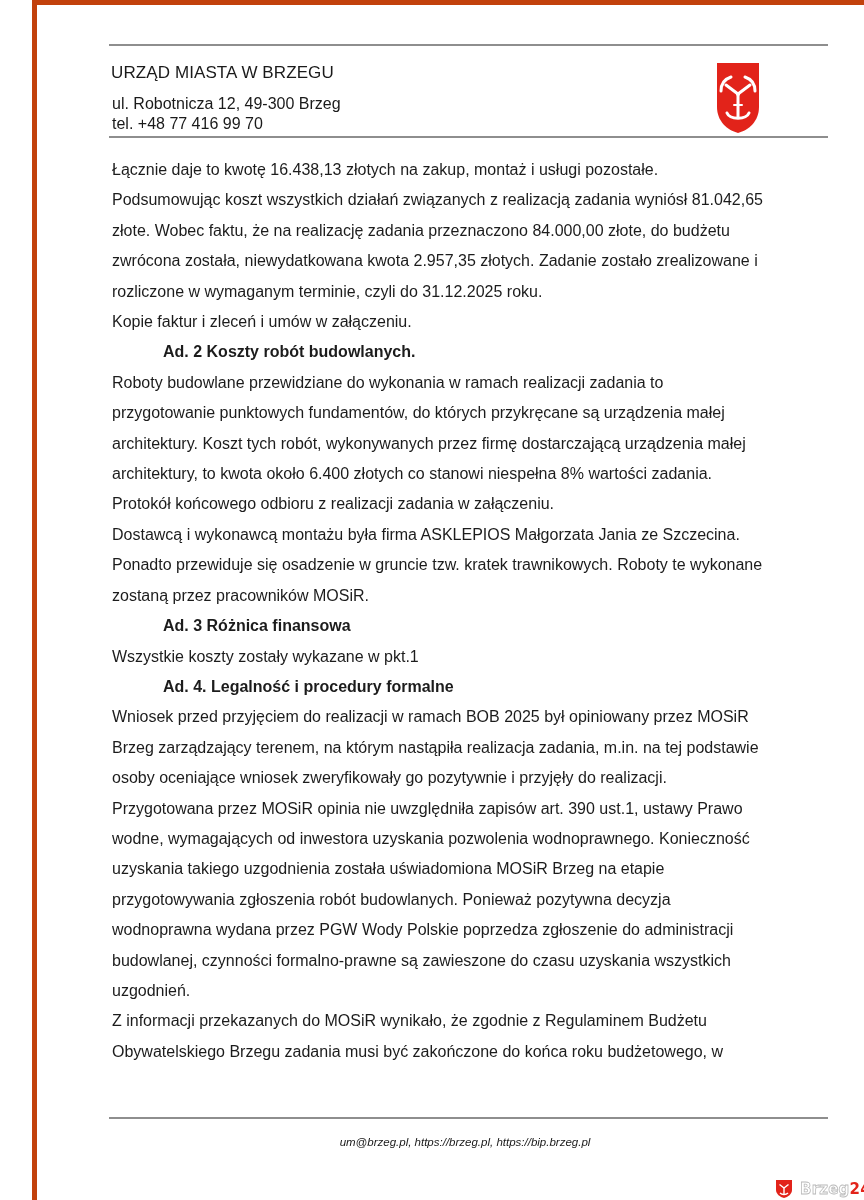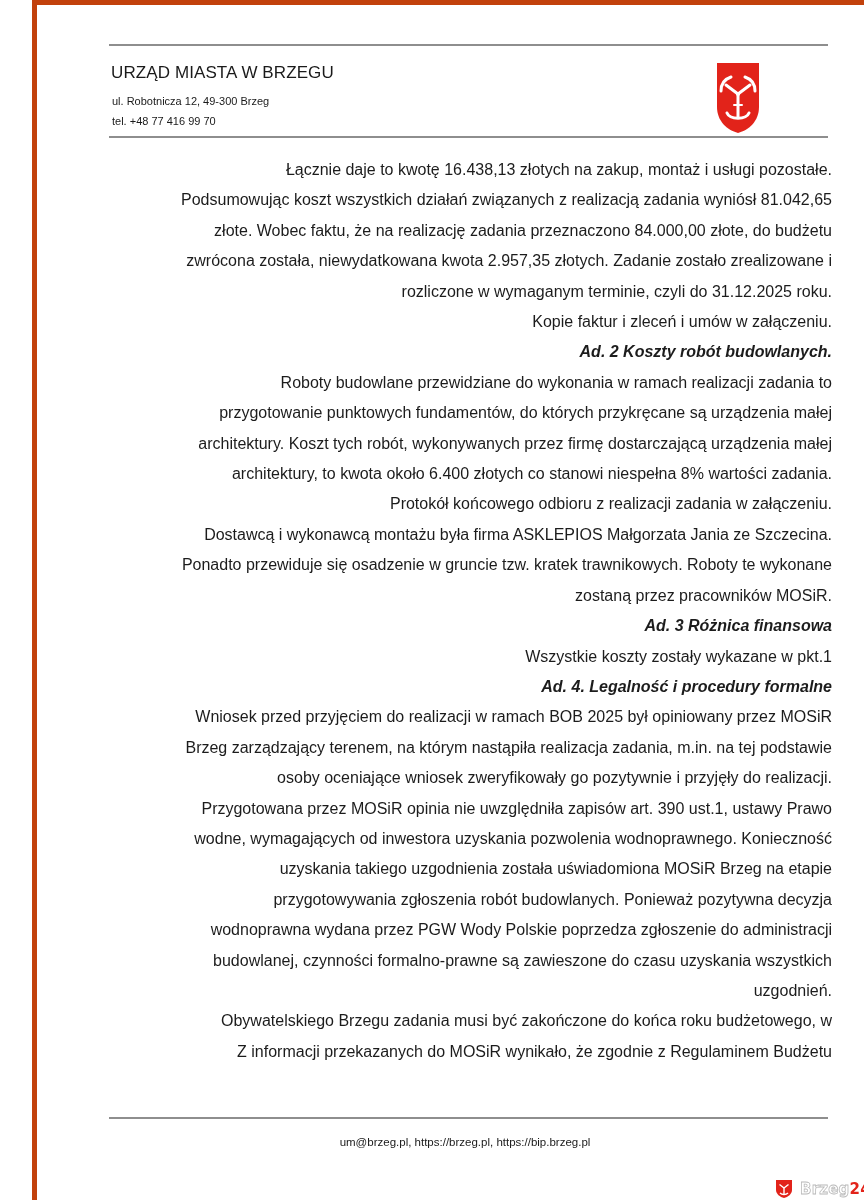--- a/index.html
+++ b/index.html
@@ -12,41 +12,41 @@
   .rule.top { top: 39px; }
   .rule.mid { top: 131px; }
   .rule.bot { top: 1112px; }
 
   .hdr-title {
     position: absolute; left: 74px; top: 58px;
     font-family: "Liberation Sans", sans-serif; font-size: 17px; color: #1a1a1a; letter-spacing: 0.1px;
   }
   .hdr-line {
     position: absolute; left: 75px;
-    font-family: "Liberation Sans", sans-serif; font-size: 11px; color: #1a1a1a;
+    font-family: "Liberation Sans", sans-serif; font-size: 16px; color: #1a1a1a;
   }
   .hdr-line.addr { top: 90px; }
   .hdr-line.tel { top: 110px; }
 
   .crest { position: absolute; left: 678px; top: 56px; width: 46px; height: 74px; }
 
   .body {
     position: absolute; left: 75px; top: 150px; width: 720px;
     font-family: "Liberation Sans", sans-serif; font-size: 16px; color: #1c1c1c;
     line-height: 30.4px;
   }
-  .body p { margin: 0; white-space: nowrap; text-align: right; }
-  .body p.h { font-weight: bold; padding-left: 51px; font-style: italic; }
+  .body p { margin: 0; white-space: nowrap; }
+  .body p.h { font-weight: bold; padding-left: 51px; }
 
   .footer-text {
     position: absolute; left: 0; width: 864px; top: 1131px; text-align: center;
     font-family: "Liberation Sans", sans-serif; font-size: 11.5px; color: #1a1a1a;
     padding-left: 0;
   }
-  .footer-text span { display: inline-block; margin-left: -8px; }
+  .footer-text span { display: inline-block; margin-left: -8px; font-style: italic; }
 
   .wm { position: absolute; right: 6px; bottom: 4px; display: flex; align-items: center; gap: 7px; }
   .wm-text { font-family: "DejaVu Sans", sans-serif; font-size: 15px; font-weight: bold; letter-spacing: 0.2px; }
   .wm-text .a { color: #ffffff; -webkit-text-stroke: 0.8px #b9b9b9; }
   .wm-text .b { color: #e2231a; }
 </style>
 </head>
 <body>
 
 <div class="page">
@@ -98,22 +98,22 @@
       <p>Wniosek przed przyjęciem do realizacji w ramach BOB 2025 był opiniowany przez MOSiR</p>
       <p>Brzeg zarządzający terenem, na którym nastąpiła realizacja zadania, m.in. na tej podstawie</p>
       <p>osoby oceniające wniosek zweryfikowały go pozytywnie i przyjęły do realizacji.</p>
       <p>Przygotowana przez MOSiR opinia nie uwzględniła zapisów art. 390 ust.1, ustawy Prawo</p>
       <p>wodne, wymagających od inwestora uzyskania pozwolenia wodnoprawnego. Konieczność</p>
       <p>uzyskania takiego uzgodnienia została uświadomiona MOSiR Brzeg na etapie</p>
       <p>przygotowywania zgłoszenia robót budowlanych. Ponieważ pozytywna decyzja</p>
       <p>wodnoprawna wydana przez PGW Wody Polskie poprzedza zgłoszenie do administracji</p>
       <p>budowlanej, czynności formalno-prawne są zawieszone do czasu uzyskania wszystkich</p>
       <p>uzgodnień.</p>
+      <p>Z informacji przekazanych do MOSiR wynikało, że zgodnie z Regulaminem Budżetu</p>
       <p>Obywatelskiego Brzegu zadania musi być zakończone do końca roku budżetowego, w</p>
-      <p>Z informacji przekazanych do MOSiR wynikało, że zgodnie z Regulaminem Budżetu</p>
     </div>
 
   <div class="rule bot"></div>
 
   <div class="footer-text">
     <span>um@brzeg.pl, https://brzeg.pl, https://bip.brzeg.pl</span>
   </div>
 
   <div class="wm">
     <svg width="18" height="20" viewBox="0 0 18 20">

